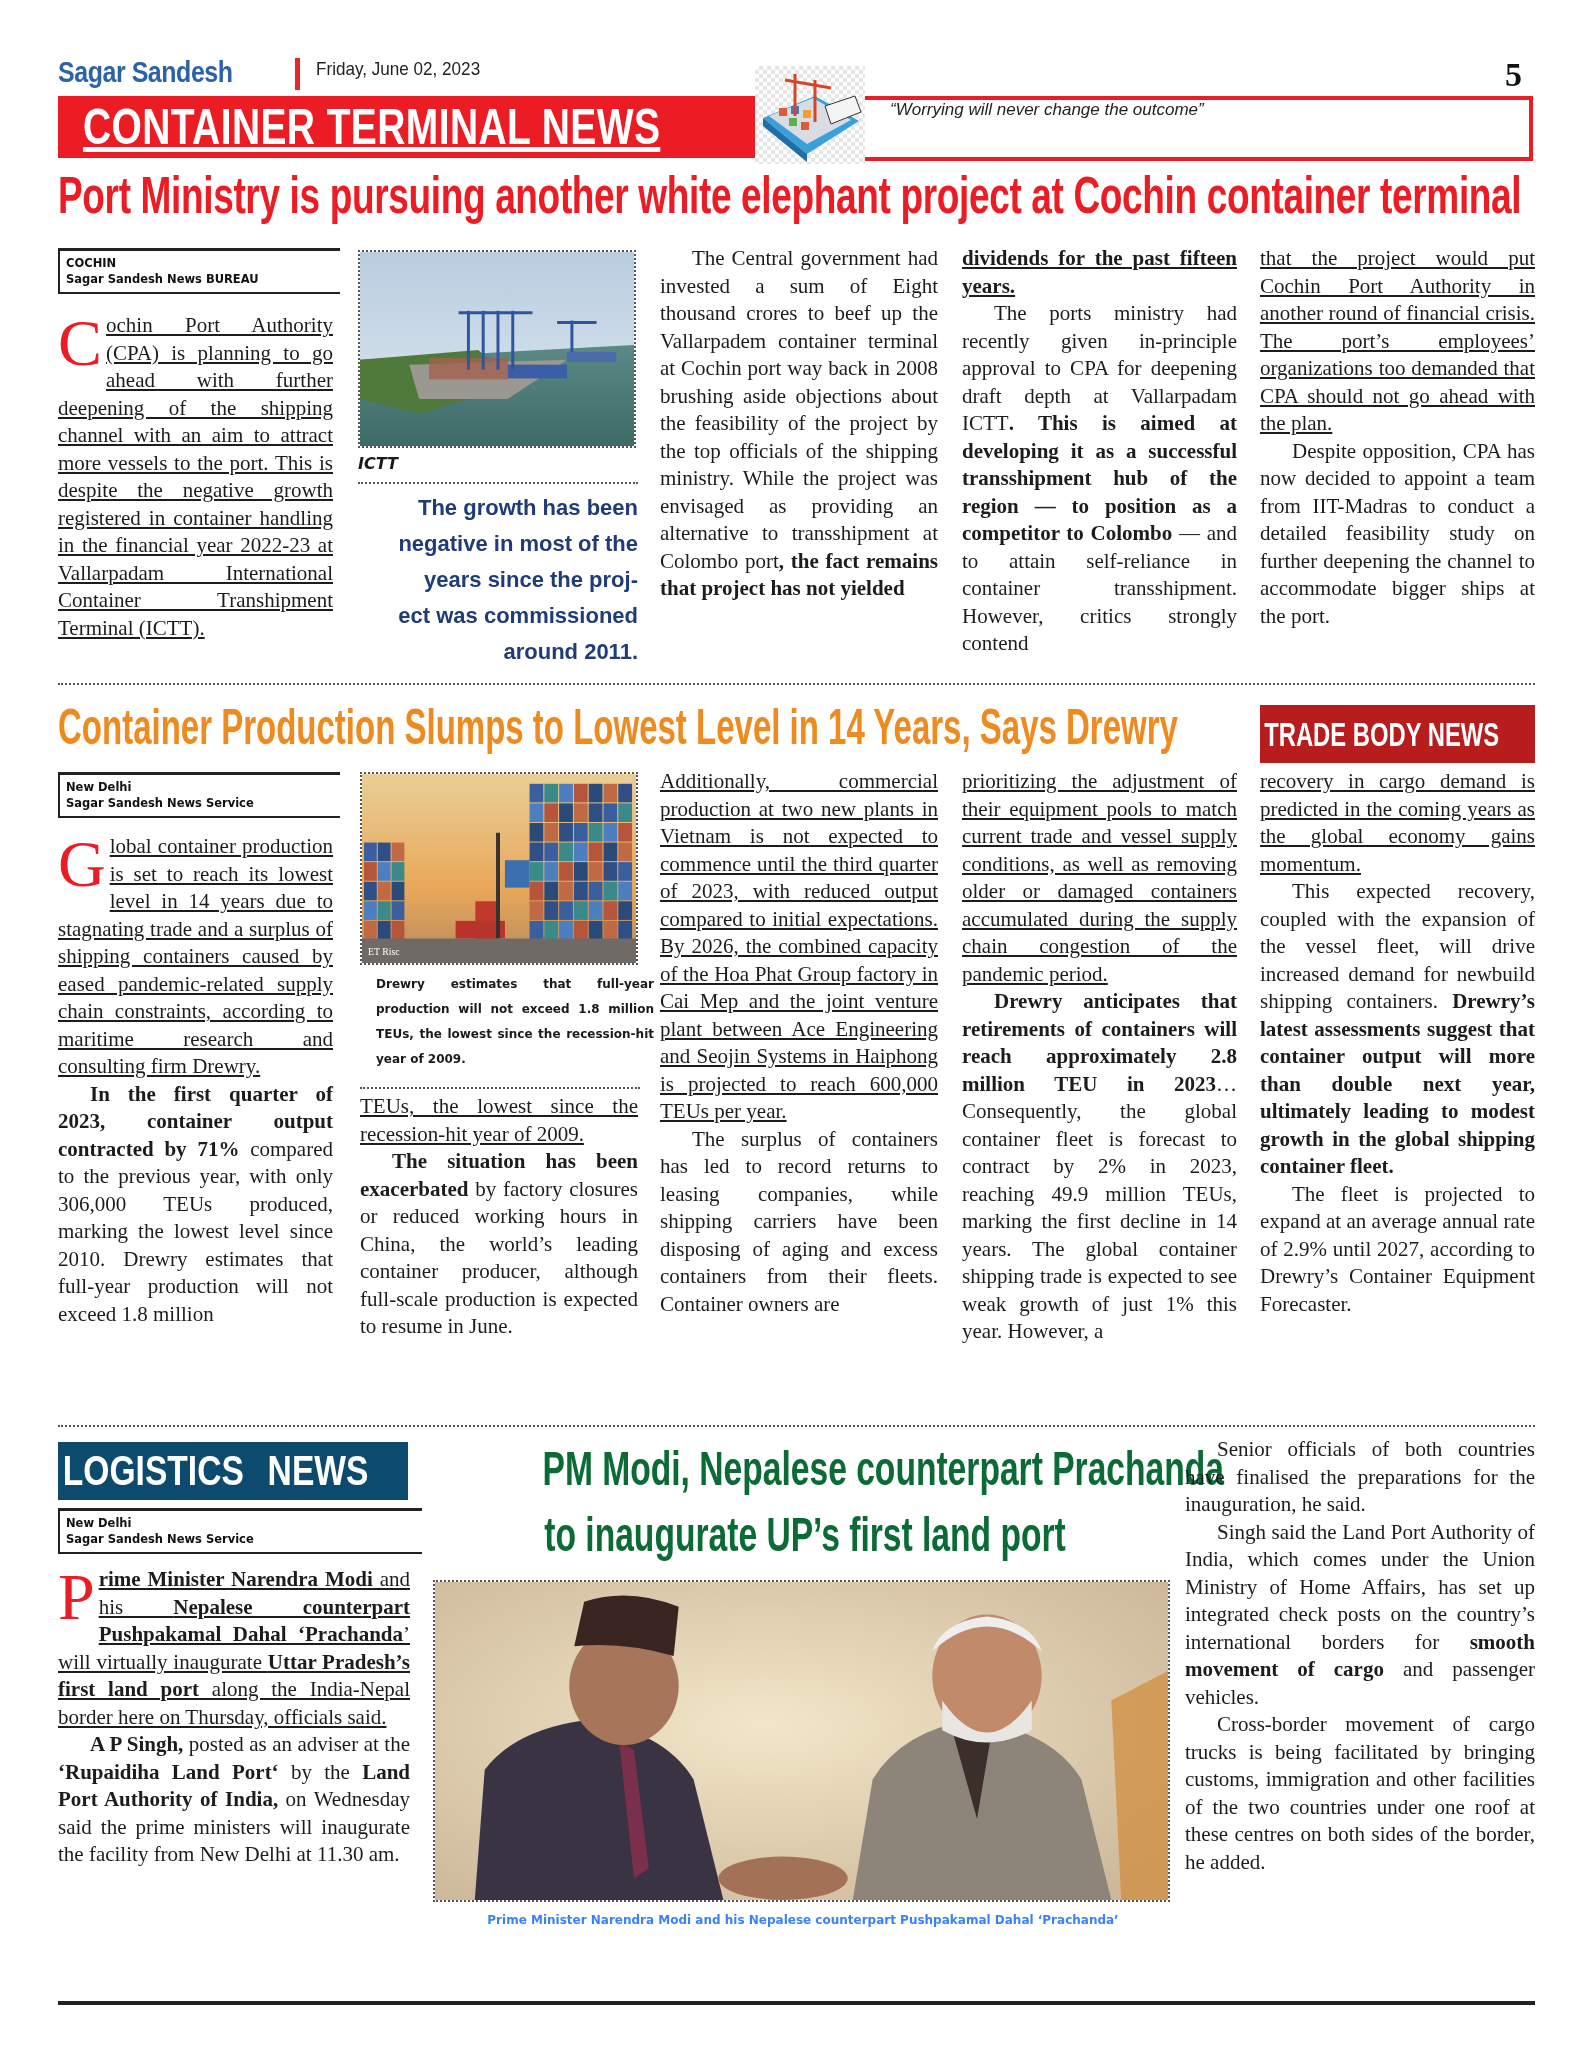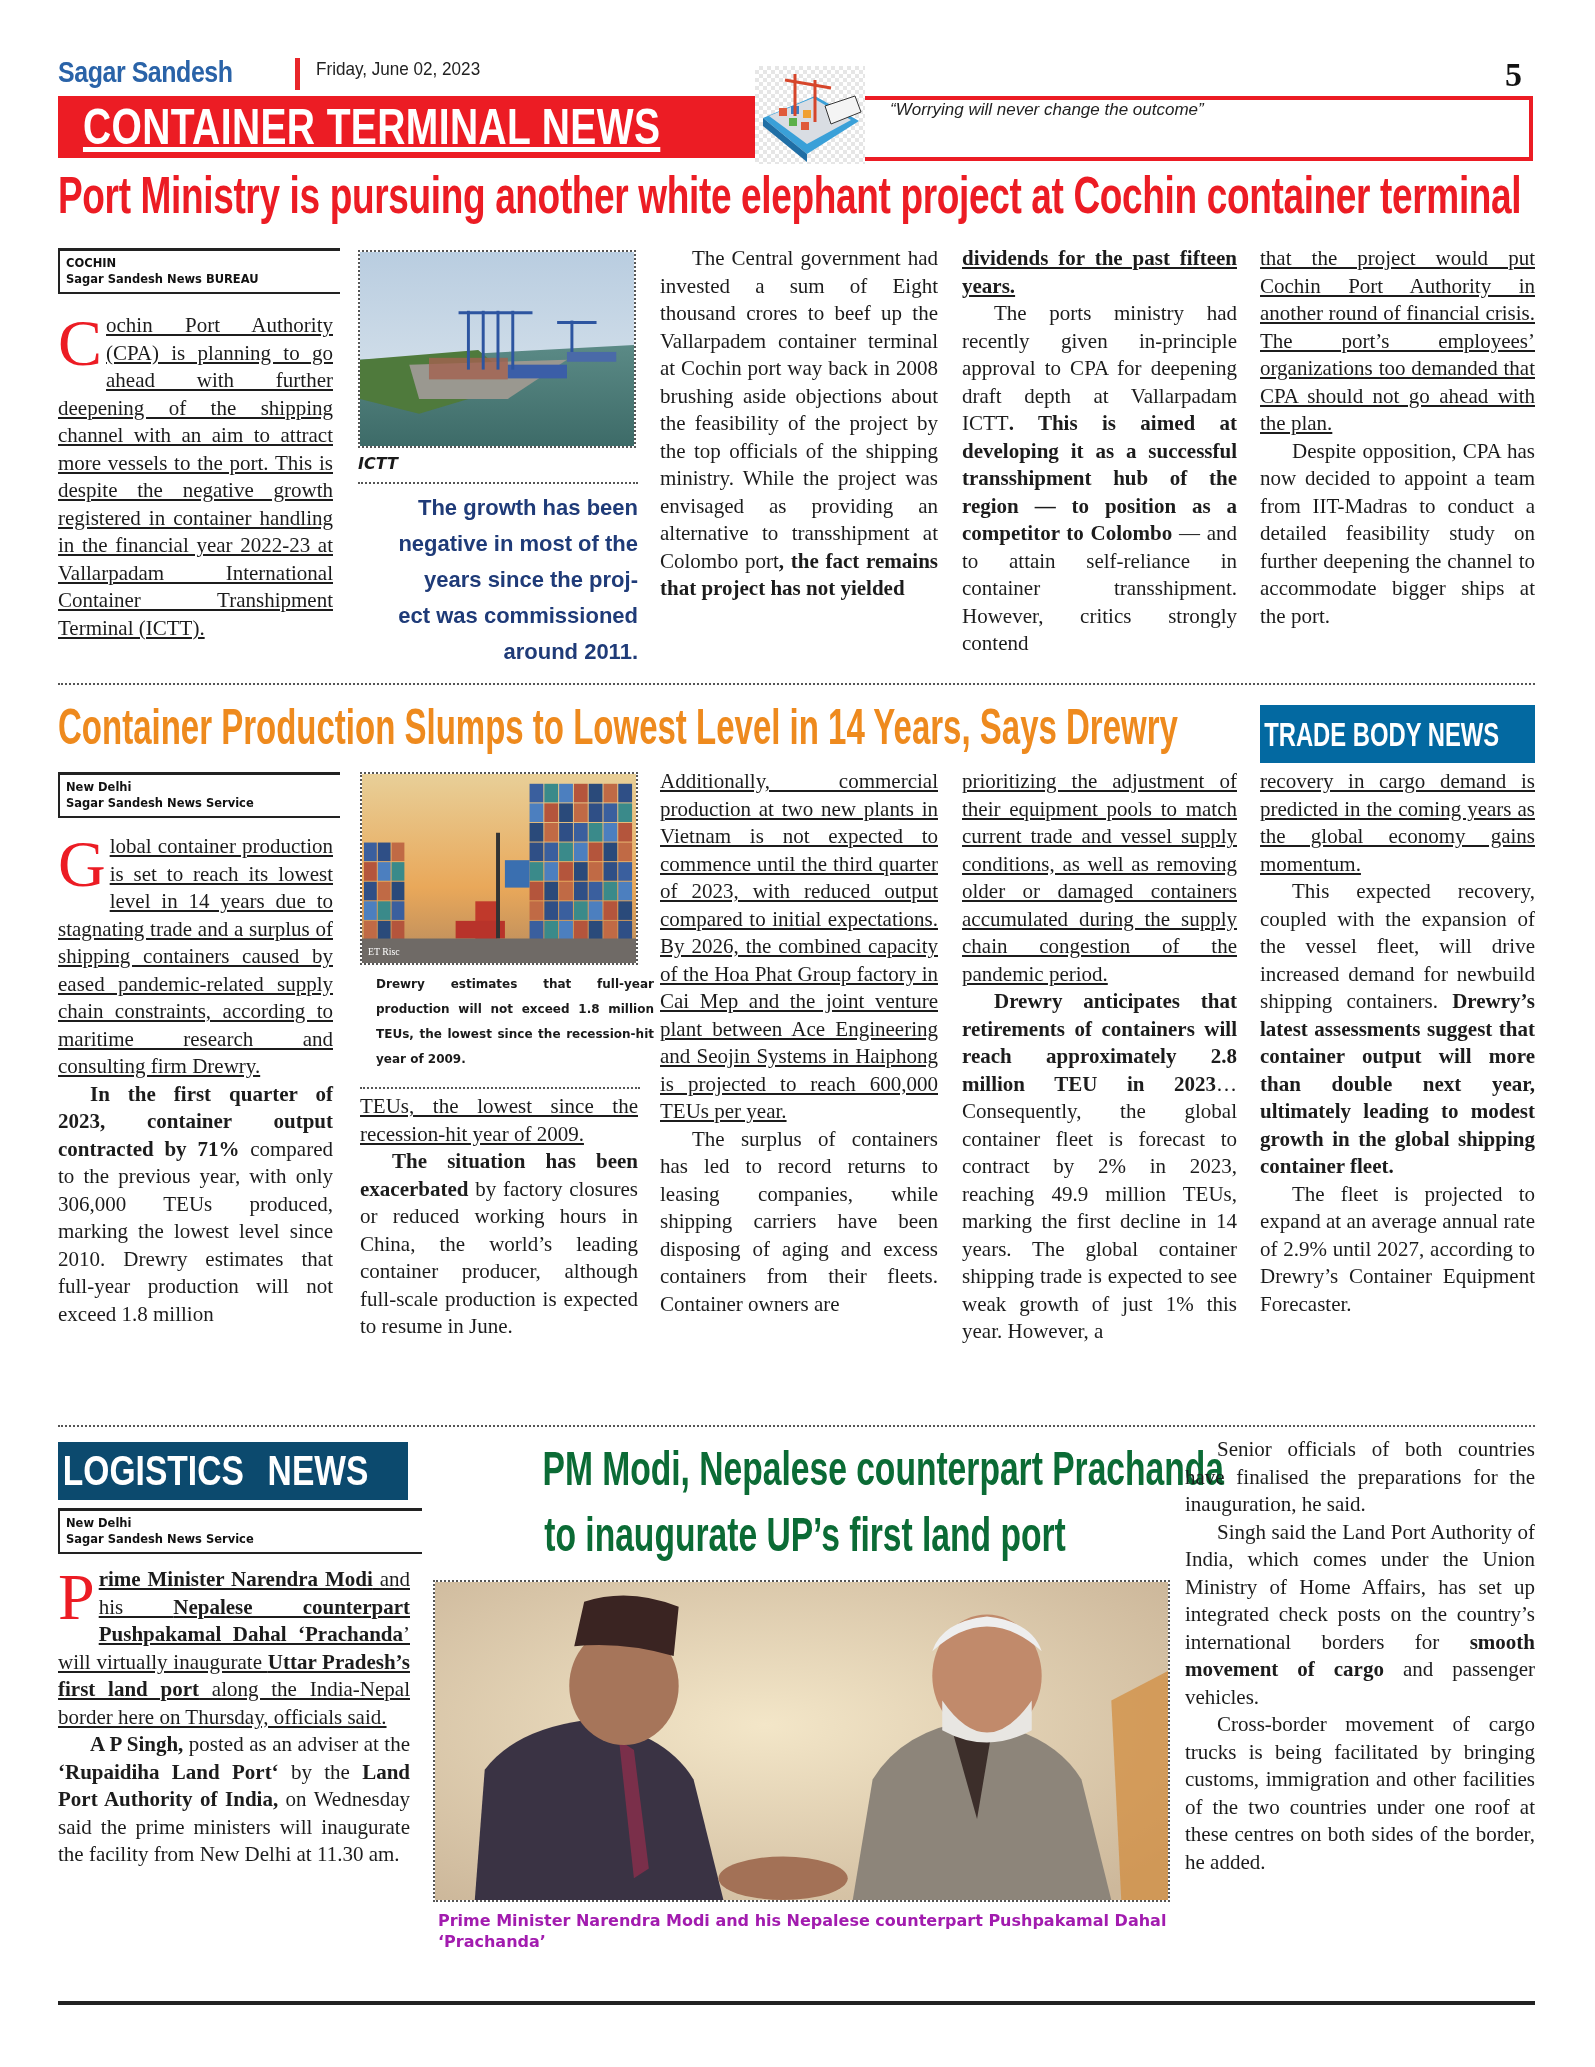--- a/index.html
+++ b/index.html
@@ -21,21 +21,21 @@
   .col { font-family:"Liberation Serif",serif; font-size:21px; line-height:27.5px; text-align:justify; color:#1c1c1c; hyphens:none; }
   .col p { margin:0; text-indent:32px; }
   .col p.noind { text-indent:0;text-decoration:underline; }
   .col b { font-weight:bold; }
   .dropcap { float:left; font-family:"Liberation Serif",serif; color:#ec1c24; font-size:66px; line-height:54px; margin:4px 4px 0 0; }
   .photo { border:2px dotted #555; box-sizing:border-box; overflow:hidden; }
   .caption-sans { font-family:"DejaVu Sans",sans-serif; }
   .pull { font-family:"Liberation Sans",sans-serif; font-weight:bold; color:#1f3b78; font-size:22px; line-height:36px;text-align:right; }
   .dotline { height:0; border-top:2px dotted #555; }
   .h2 { left:58px; top:698px; font-family:"Liberation Sans",sans-serif; font-weight:bold; font-size:50px; color:#ee8a1e; white-space:nowrap; transform:scaleX(0.66); transform-origin:left top; }
-  .tradebadge { left:1260px; top:705px; width:275px; height:58px; background:#0369a1; color:#fff; }
+  .tradebadge { left:1260px; top:705px; width:275px; height:58px; background:#b91c1c; color:#fff; }
   .tradebadge span { display:block; font-family:"Liberation Sans",sans-serif; font-weight:bold; font-size:34px; line-height:58px; white-space:nowrap; transform:scaleX(0.7); transform-origin:left center; padding-left:6px;}
   .logbadge { left:58px; top:1442px; width:350px; height:58px; background:#0c4a6e; color:#fff; }
   .logbadge span { display:block; font-family:"Liberation Sans",sans-serif; font-weight:bold; font-size:42px; line-height:58px; white-space:nowrap; transform:scaleX(0.8); transform-origin:left center; padding-left:6px; word-spacing:18px;}
   .h3 { left:430px; top:1436px; width:750px; text-align:center; font-family:"Liberation Sans",sans-serif; font-weight:bold; font-size:48px; line-height:66px; color:#0b6b35; }
   .h3 div { white-space:nowrap; transform:scaleX(0.7); }
   .bottomrule { left:58px; top:2001px; width:1477px; height:4px; background:#222; }
 </style>
 </head>
 <body>
 
@@ -298,21 +298,21 @@
     <path d="M140,65 L150,20 Q195,5 245,25 L240,75 Q190,60 140,65 Z" fill="#3a2422"></path>
     <path d="M420,322 L440,200 Q470,150 540,140 Q620,150 650,200 L680,322 Z" fill="#8d857a"></path>
     <polygon points="520,150 560,150 545,240" fill="#3c2e2a"></polygon>
     <ellipse cx="555" cy="95" rx="55" ry="62" fill="#c18a6b"></ellipse>
     <path d="M510,120 Q555,185 600,120 L600,150 Q555,175 510,150 Z" fill="#e8e6e2"></path>
     <path d="M500,70 Q555,20 610,70 Q600,40 555,35 Q510,40 500,70 Z" fill="#eeeeee"></path>
     <ellipse cx="350" cy="300" rx="65" ry="22" fill="#a37156"></ellipse>
     <path d="M680,120 L737,90 L737,322 L690,322 Z" fill="#d28a3a" opacity="0.7"></path>
   </svg>
 </div>
-<div class="abs caption-sans" style="left:438px;top:1910px;width:730px;font-size:16px;font-weight:bold;line-height:21px;color:#a21caf;">Prime Minister Narendra Modi and his Nepalese counterpart Pushpakamal Dahal ‘Prachanda’</div>
+<div class="abs caption-sans" style="left:438px;top:1910px;width:730px;font-size:12px;font-weight:bold;line-height:21px;color:#3b82f6;text-align:center;">Prime Minister Narendra Modi and his Nepalese counterpart Pushpakamal Dahal ‘Prachanda’</div>
 
 <div class="abs col" style="left:1185px;top:1436px;width:350px;">
   <p>Senior officials of both countries have finalised the preparations for the inauguration, he said.</p>
   <p><span>Singh said the Land Port Authority of India, which comes under the Union Ministry of Home Affairs, has set up integrated check posts on the country’s international borders for </span><b>smooth movement of cargo</b><span> and passenger vehicles.</span></p>
   <p>Cross-border movement of cargo trucks is being facilitated by bringing customs, immigration and other facilities of the two countries under one roof at these centres on both sides of the border, he added.</p>
 </div>
 
 <div class="abs bottomrule"></div>
 
 </body></html>

